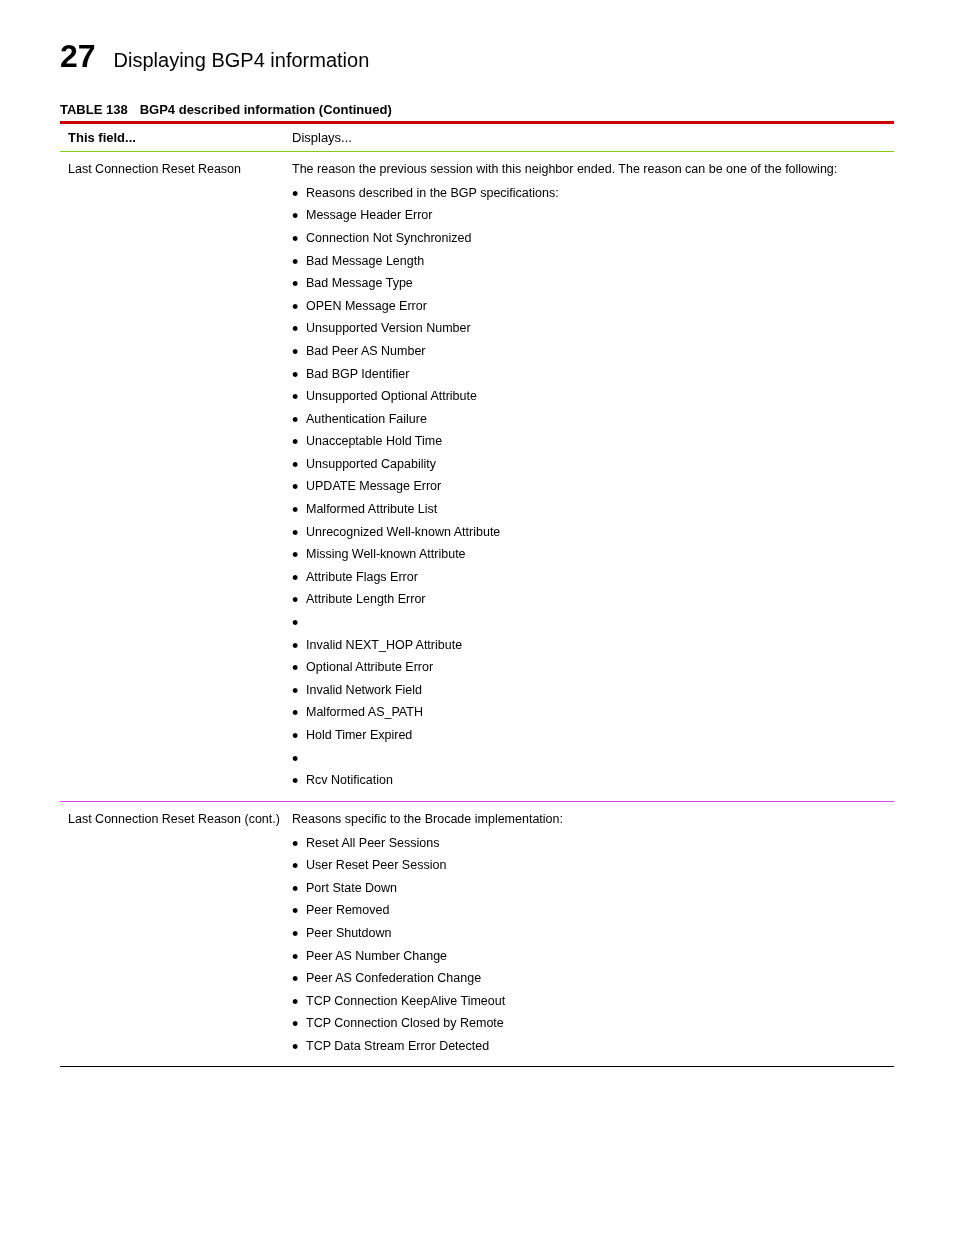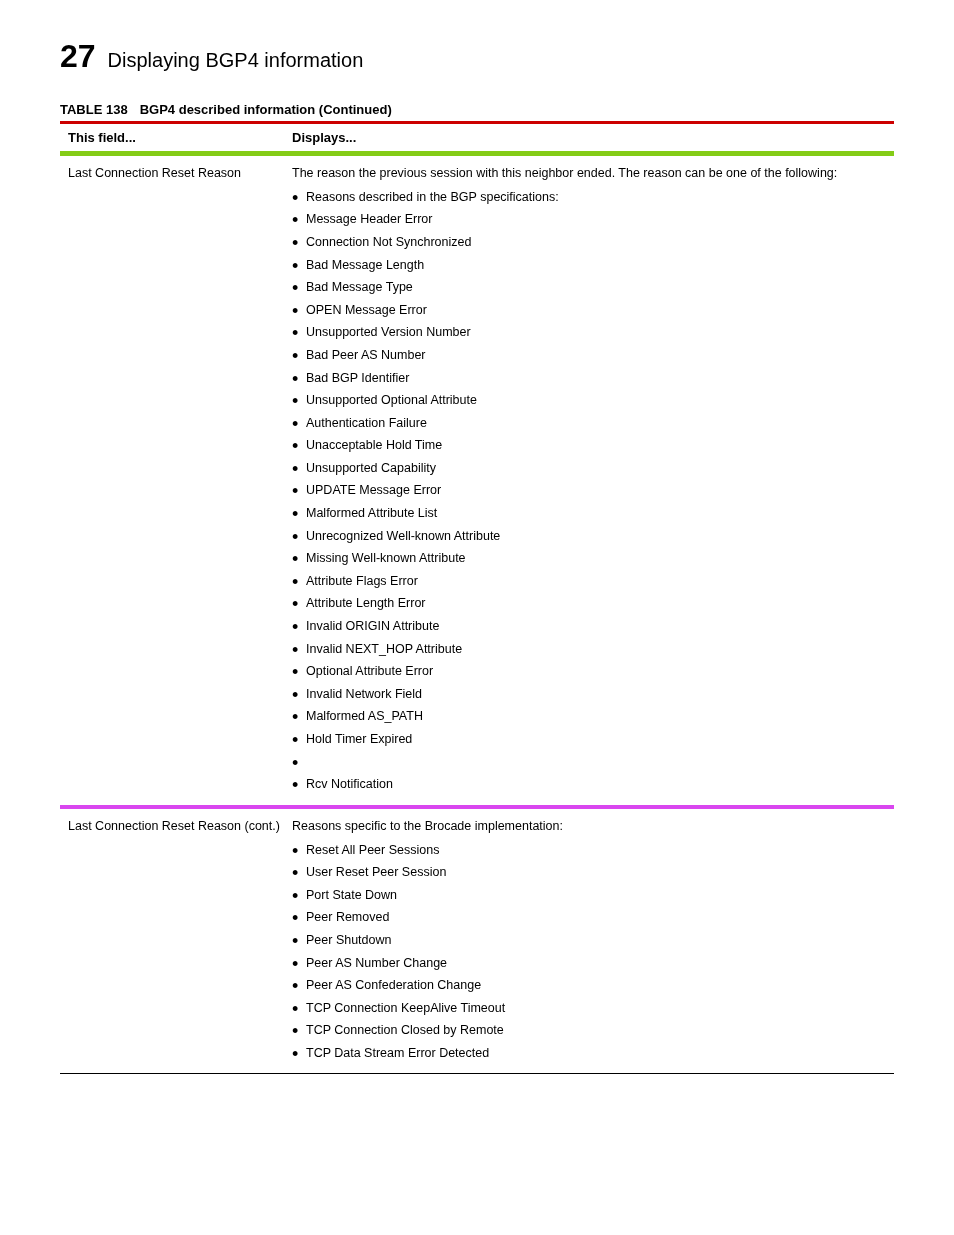--- a/index.html
+++ b/index.html
@@ -20,21 +20,21 @@
     }
     .page-header {
       display: flex;
       align-items: baseline;
       margin-bottom: 30px;
     }
     .chapter-number {
       font-size: 32px;
       font-weight: bold;
       color: #000;
-      margin-right: 12px;
+      margin-right: 18px;
       line-height: 1;
     }
     .chapter-title {
       font-size: 20px;
       color: #000;
     }
     .table-container {
       width: 100%;
     }
     .table-title-row {
@@ -53,40 +53,40 @@
       font-size: 13px;
       font-weight: bold;
       color: #000;
     }
     .table-top-border {
       border-top: 3px solid #cc0000;
       margin-bottom: 0;
     }
     .table-header-row {
       display: flex;
-      border-bottom: 5px solid #84cc16;
+      border-bottom: 1px solid #84cc16;
       background: #fff;
       padding: 6px 0;
     }
     .col-field {
       width: 220px;
       min-width: 220px;
       padding-left: 8px;
       font-weight: bold;
       font-size: 13px;
     }
     .col-displays {
       flex: 1;
       padding-left: 12px;
-      font-weight: bold;
+      font-weight: normal;
       font-size: 13px;
     }
     .table-body-row {
       display: flex;
-      border-bottom: 4px solid #d946ef;
+      border-bottom: 1px solid #d946ef;
       padding: 8px 0;
     }
     .table-body-row:last-child {
       border-bottom: 1px solid #000;
     }
     .field-cell {
       width: 220px;
       min-width: 220px;
       padding-left: 8px;
       font-size: 12.5px;
@@ -227,21 +227,20 @@
               <li>
                 <span class="bullet-dot">•</span>
                 <span class="bullet-text">Attribute Flags Error</span>
               </li>
               <li>
                 <span class="bullet-dot">•</span>
                 <span class="bullet-text">Attribute Length Error</span>
               </li>
               <li>
                 <span class="bullet-dot">•</span>
-                <span class="bullet-text">Invalid ORIGIN Attribute</span>
               </li>
               <li>
                 <span class="bullet-dot">•</span>
                 <span class="bullet-text">Invalid NEXT_HOP Attribute</span>
               </li>
               <li>
                 <span class="bullet-dot">•</span>
                 <span class="bullet-text">Optional Attribute Error</span>
               </li>
               <li>

